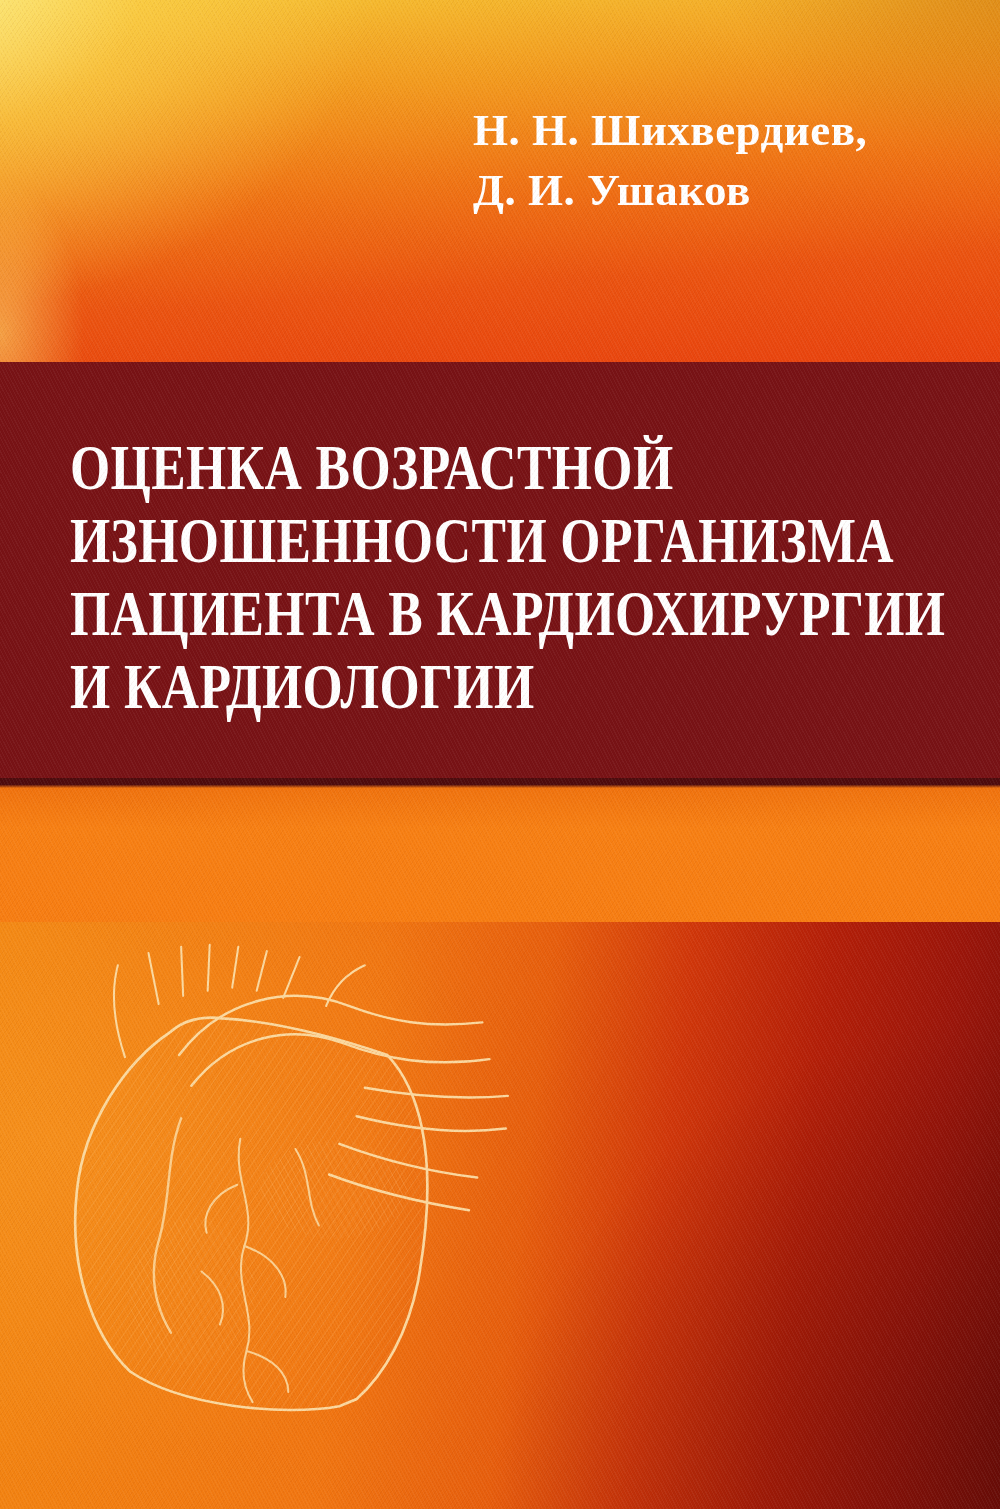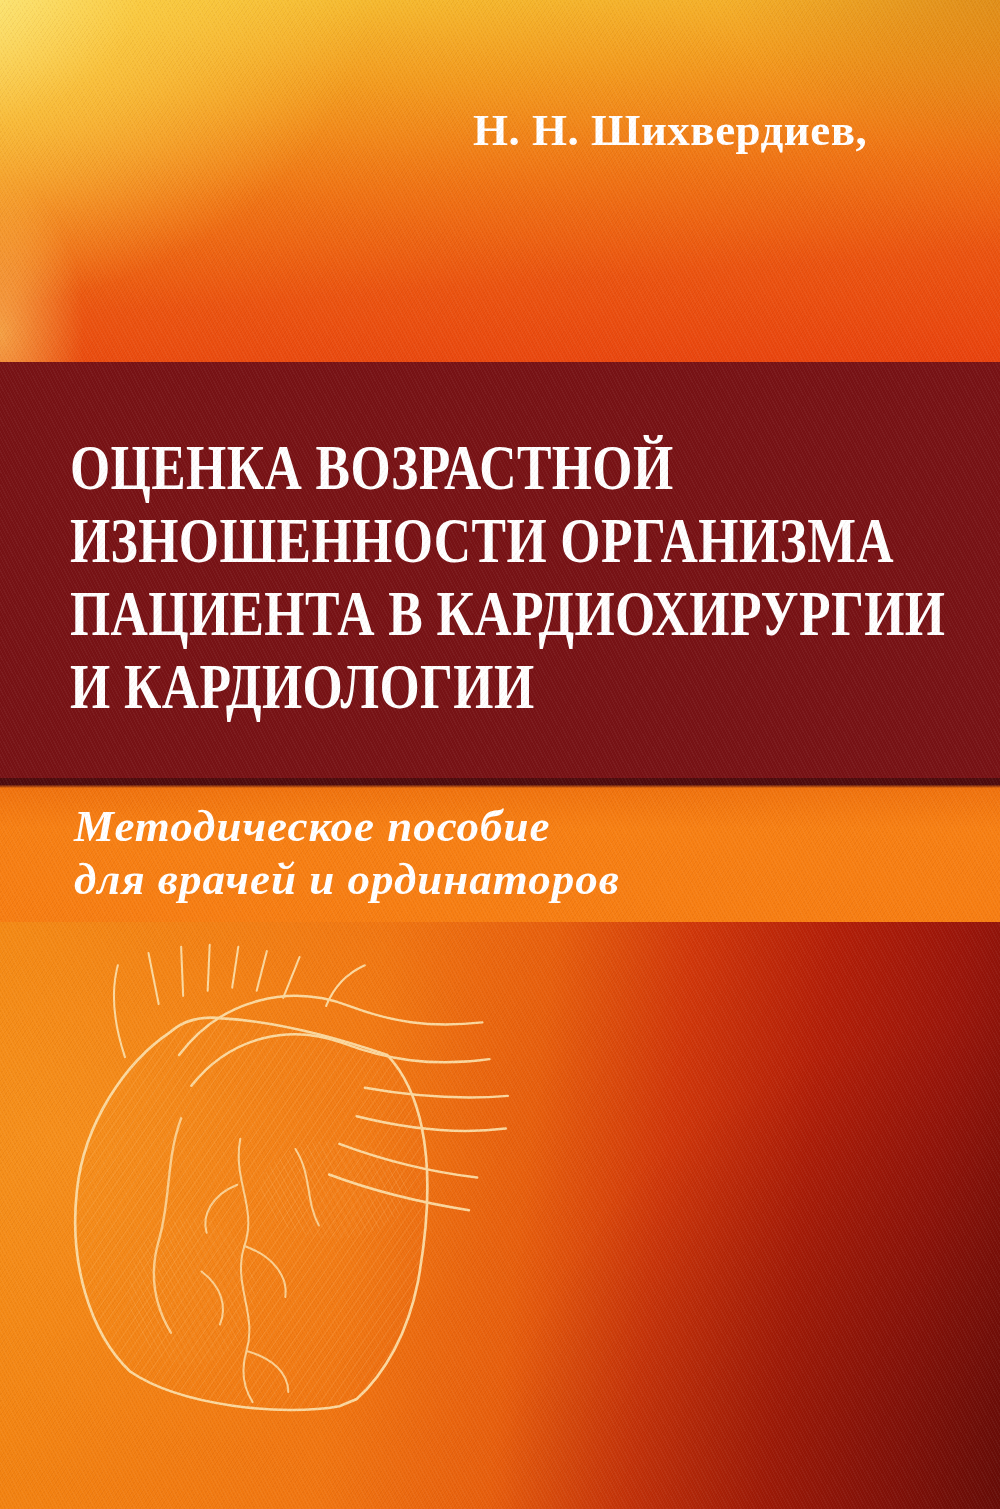--- a/index.html
+++ b/index.html
@@ -76,33 +76,30 @@
   <div class="bg-top"></div>
 
   <div class="band-title"></div>
 
   <div class="band-subtitle"></div>
 
   <div class="bg-bottom"></div>
 
   <div class="authors">
     <div>Н. Н. Шихвердиев,</div>
+    <div>Д. И. Ушаков</div>
   </div>
 
   <div class="title">
     <div>ОЦЕНКА ВОЗРАСТНОЙ</div>
     <div>ИЗНОШЕННОСТИ ОРГАНИЗМА</div>
     <div>ПАЦИЕНТА В КАРДИОХИРУРГИИ</div>
     <div>И КАРДИОЛОГИИ</div>
   </div>
 
-  <div class="subtitle">
-    <div>Методическое пособие</div>
-    <div>для врачей и ординаторов</div>
-  </div>
 
   <div class="heart-wrap">
     <svg viewBox="0 0 480 470" xmlns="http://www.w3.org/2000/svg">
       <defs>
         <pattern id="hatch" width="7" height="7" patternUnits="userSpaceOnUse" patternTransform="rotate(35)">
           <line x1="0" y1="0" x2="0" y2="7" stroke="#fbdda6" stroke-width="1.1" opacity="0.45"></line>
         </pattern>
         <pattern id="hatch2" width="6" height="6" patternUnits="userSpaceOnUse" patternTransform="rotate(-28)">
           <line x1="0" y1="0" x2="0" y2="6" stroke="#fce4b4" stroke-width="1" opacity="0.4"></line>
         </pattern>

